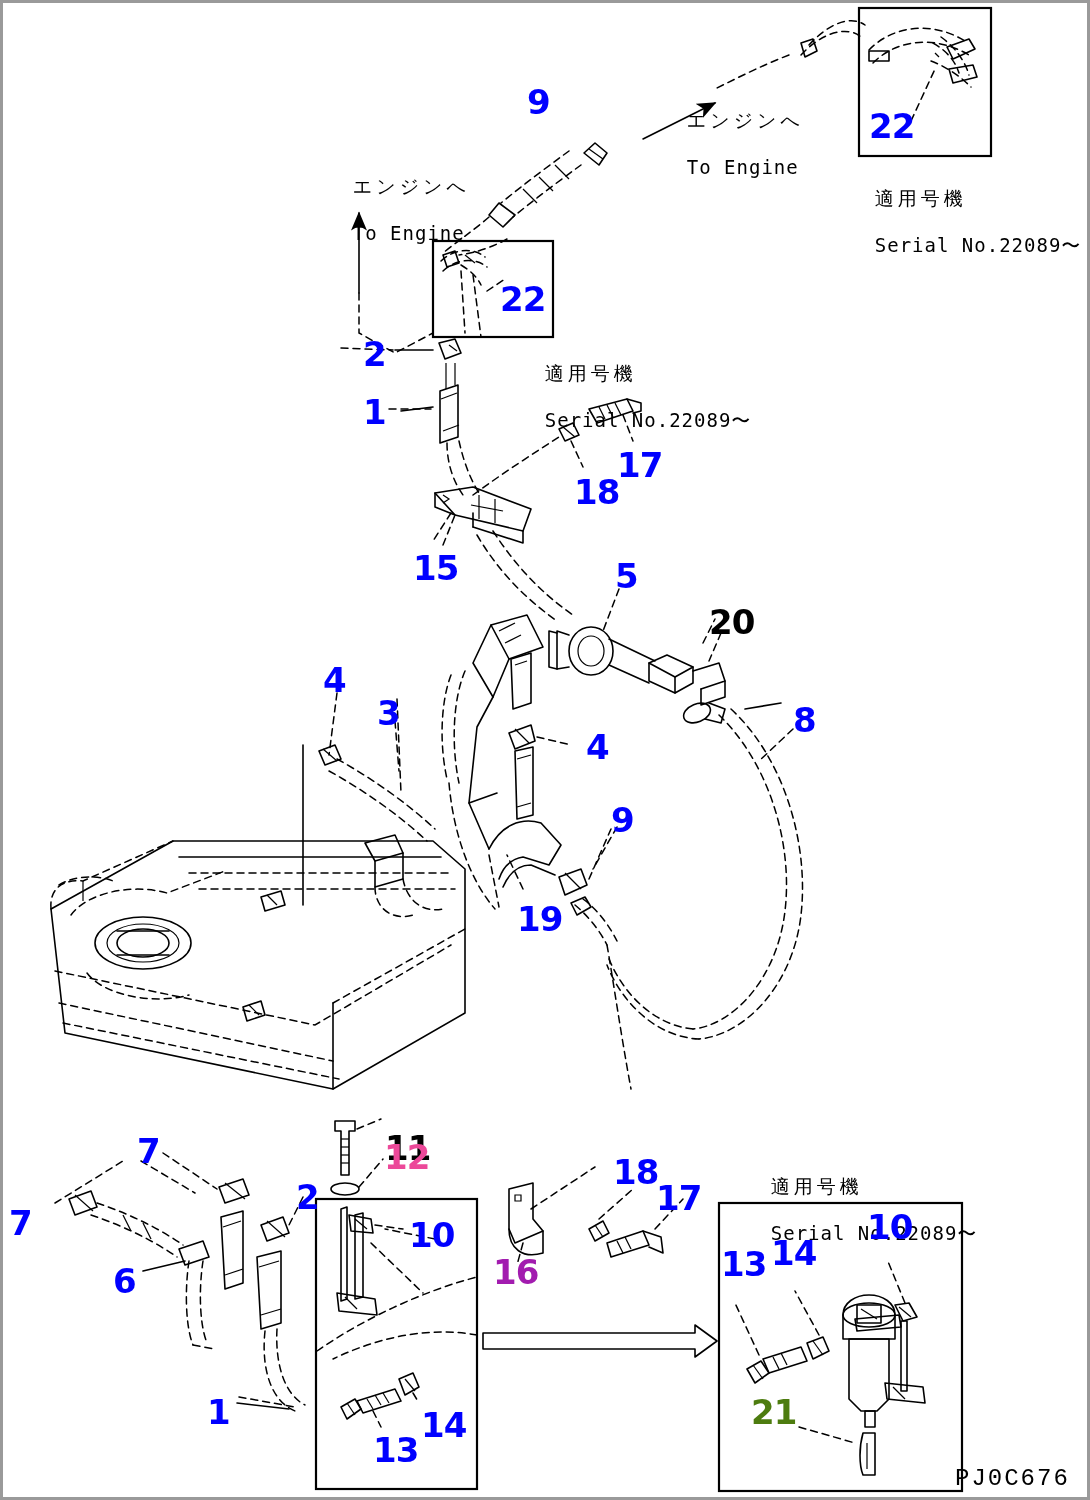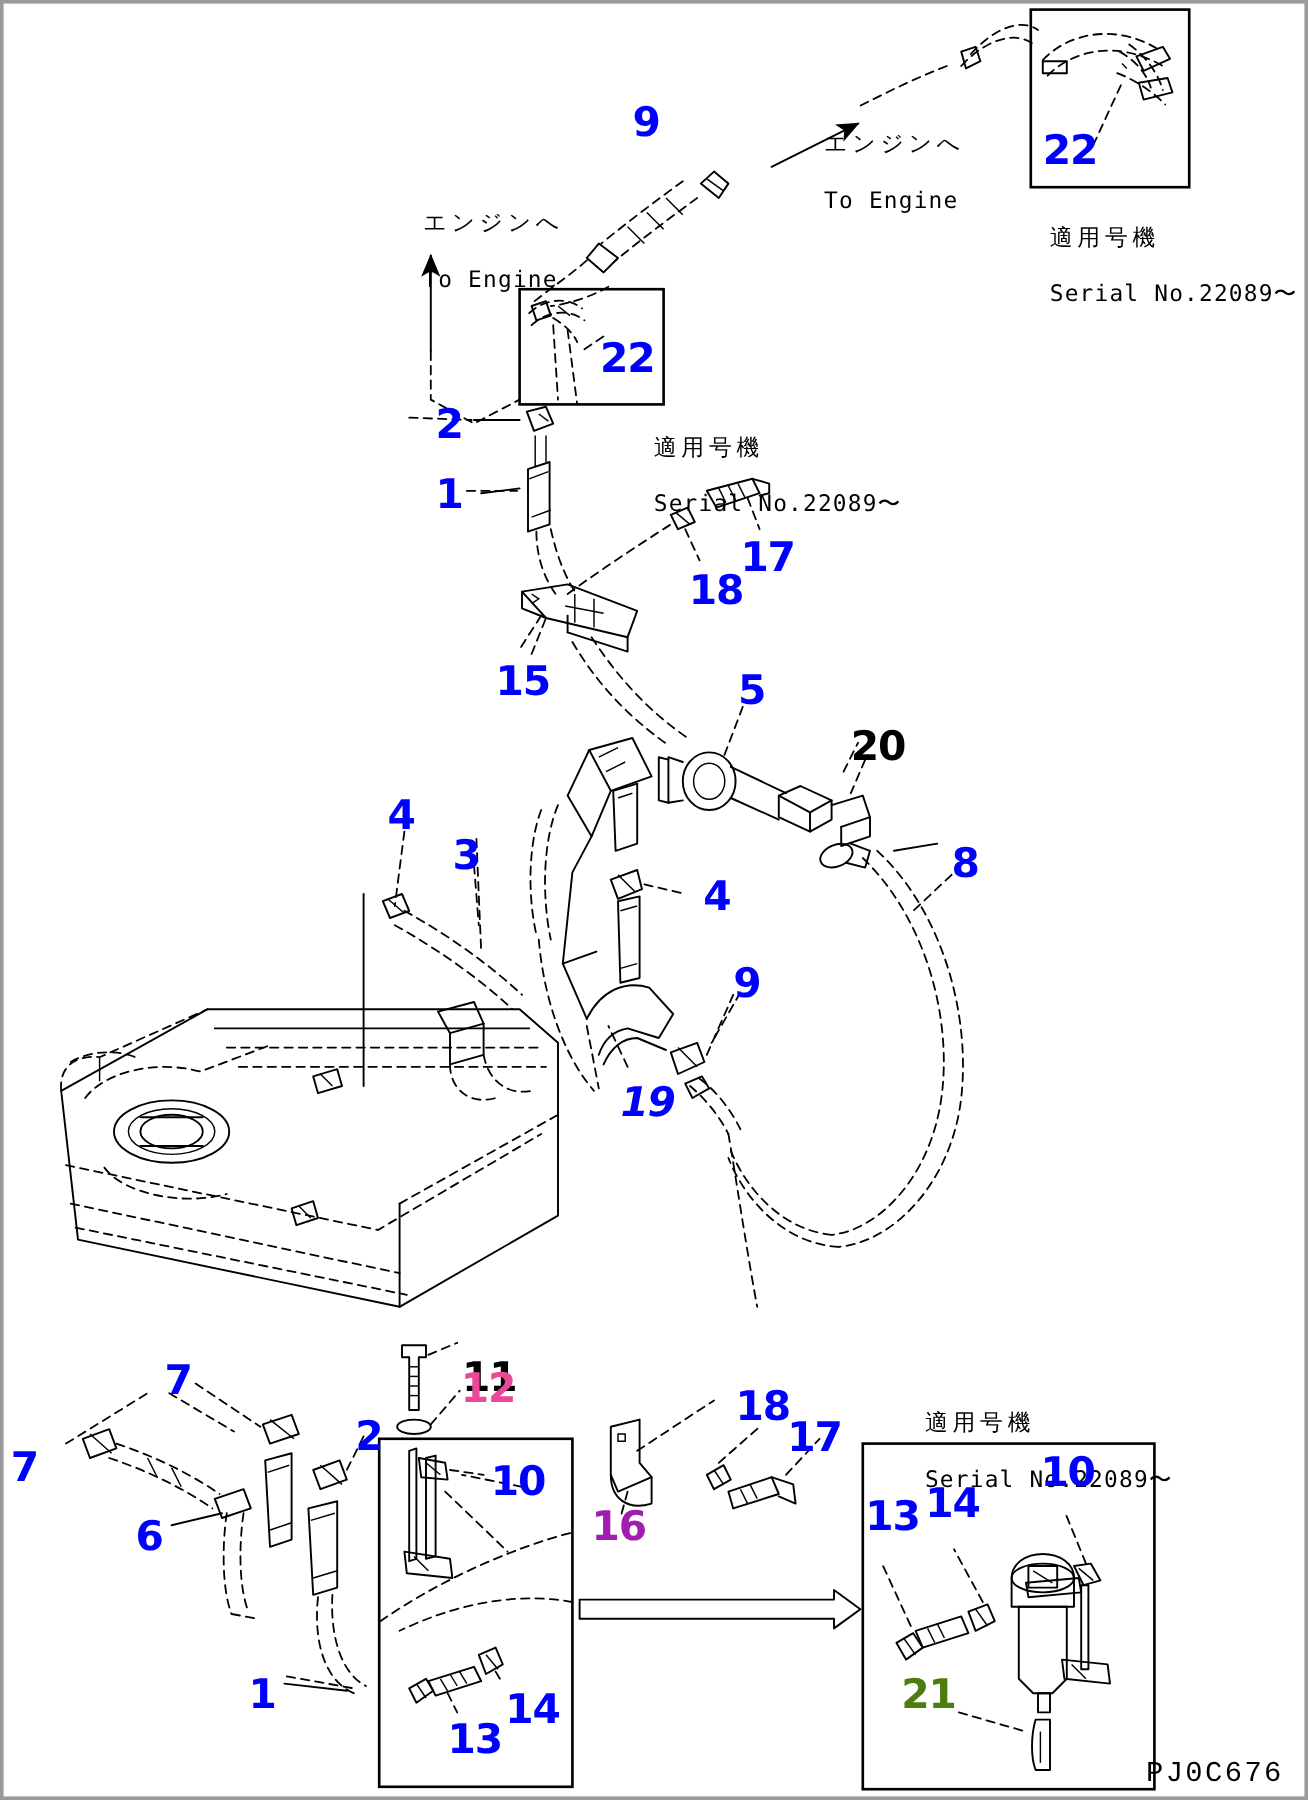--- a/index.html
+++ b/index.html
@@ -432,21 +432,21 @@
       <div class="lbl" style="left: 614px; top: 445px; color: rgb(0, 0, 255);">17</div>
       <div class="lbl" style="left: 571px; top: 472px; color: rgb(0, 0, 255);">18</div>
       <div class="lbl" style="left: 410px; top: 548px; color: rgb(0, 0, 255);">15</div>
       <div class="lbl" style="left: 612px; top: 556px; color: rgb(0, 0, 255);">5</div>
       <div class="lbl" style="left: 706px; top: 602px; color: #000000;">20</div>
       <div class="lbl" style="left: 320px; top: 660px; color: rgb(0, 0, 255);">4</div>
       <div class="lbl" style="left: 374px; top: 693px; color: rgb(0, 0, 255);">3</div>
       <div class="lbl" style="left: 790px; top: 700px; color: rgb(0, 0, 255);">8</div>
       <div class="lbl" style="left: 583px; top: 727px; color: rgb(0, 0, 255);">4</div>
       <div class="lbl" style="left: 608px; top: 800px; color: rgb(0, 0, 255);">9</div>
-      <div class="lbl" style="left: 514px; top: 899px; color: rgb(0, 0, 255); font-style: italic;">19</div>
+      <div class="lbl" style="left: 514px; top: 899px; color: rgb(0, 0, 255);">19</div>
       <div class="lbl" style="left: 382px; top: 1128px; color: #000000;">11</div>
       <div class="lbl" style="left: 381px; top: 1137px; color: #ec4899;">12</div>
       <div class="lbl" style="left: 134px; top: 1131px; color: rgb(0, 0, 255);">7</div>
       <div class="lbl" style="left: 293px; top: 1177px; color: rgb(0, 0, 255);">2</div>
       <div class="lbl" style="left: 6px; top: 1203px; color: rgb(0, 0, 255);">7</div>
       <div class="lbl" style="left: 406px; top: 1215px; color: rgb(0, 0, 255);">10</div>
       <div class="lbl" style="left: 610px; top: 1152px; color: rgb(0, 0, 255);">18</div>
       <div class="lbl" style="left: 653px; top: 1178px; color: rgb(0, 0, 255);">17</div>
       <div class="lbl" style="left: 864px; top: 1207px; color: rgb(0, 0, 255);">10</div>
       <div class="lbl" style="left: 718px; top: 1244px; color: rgb(0, 0, 255);">13</div>

